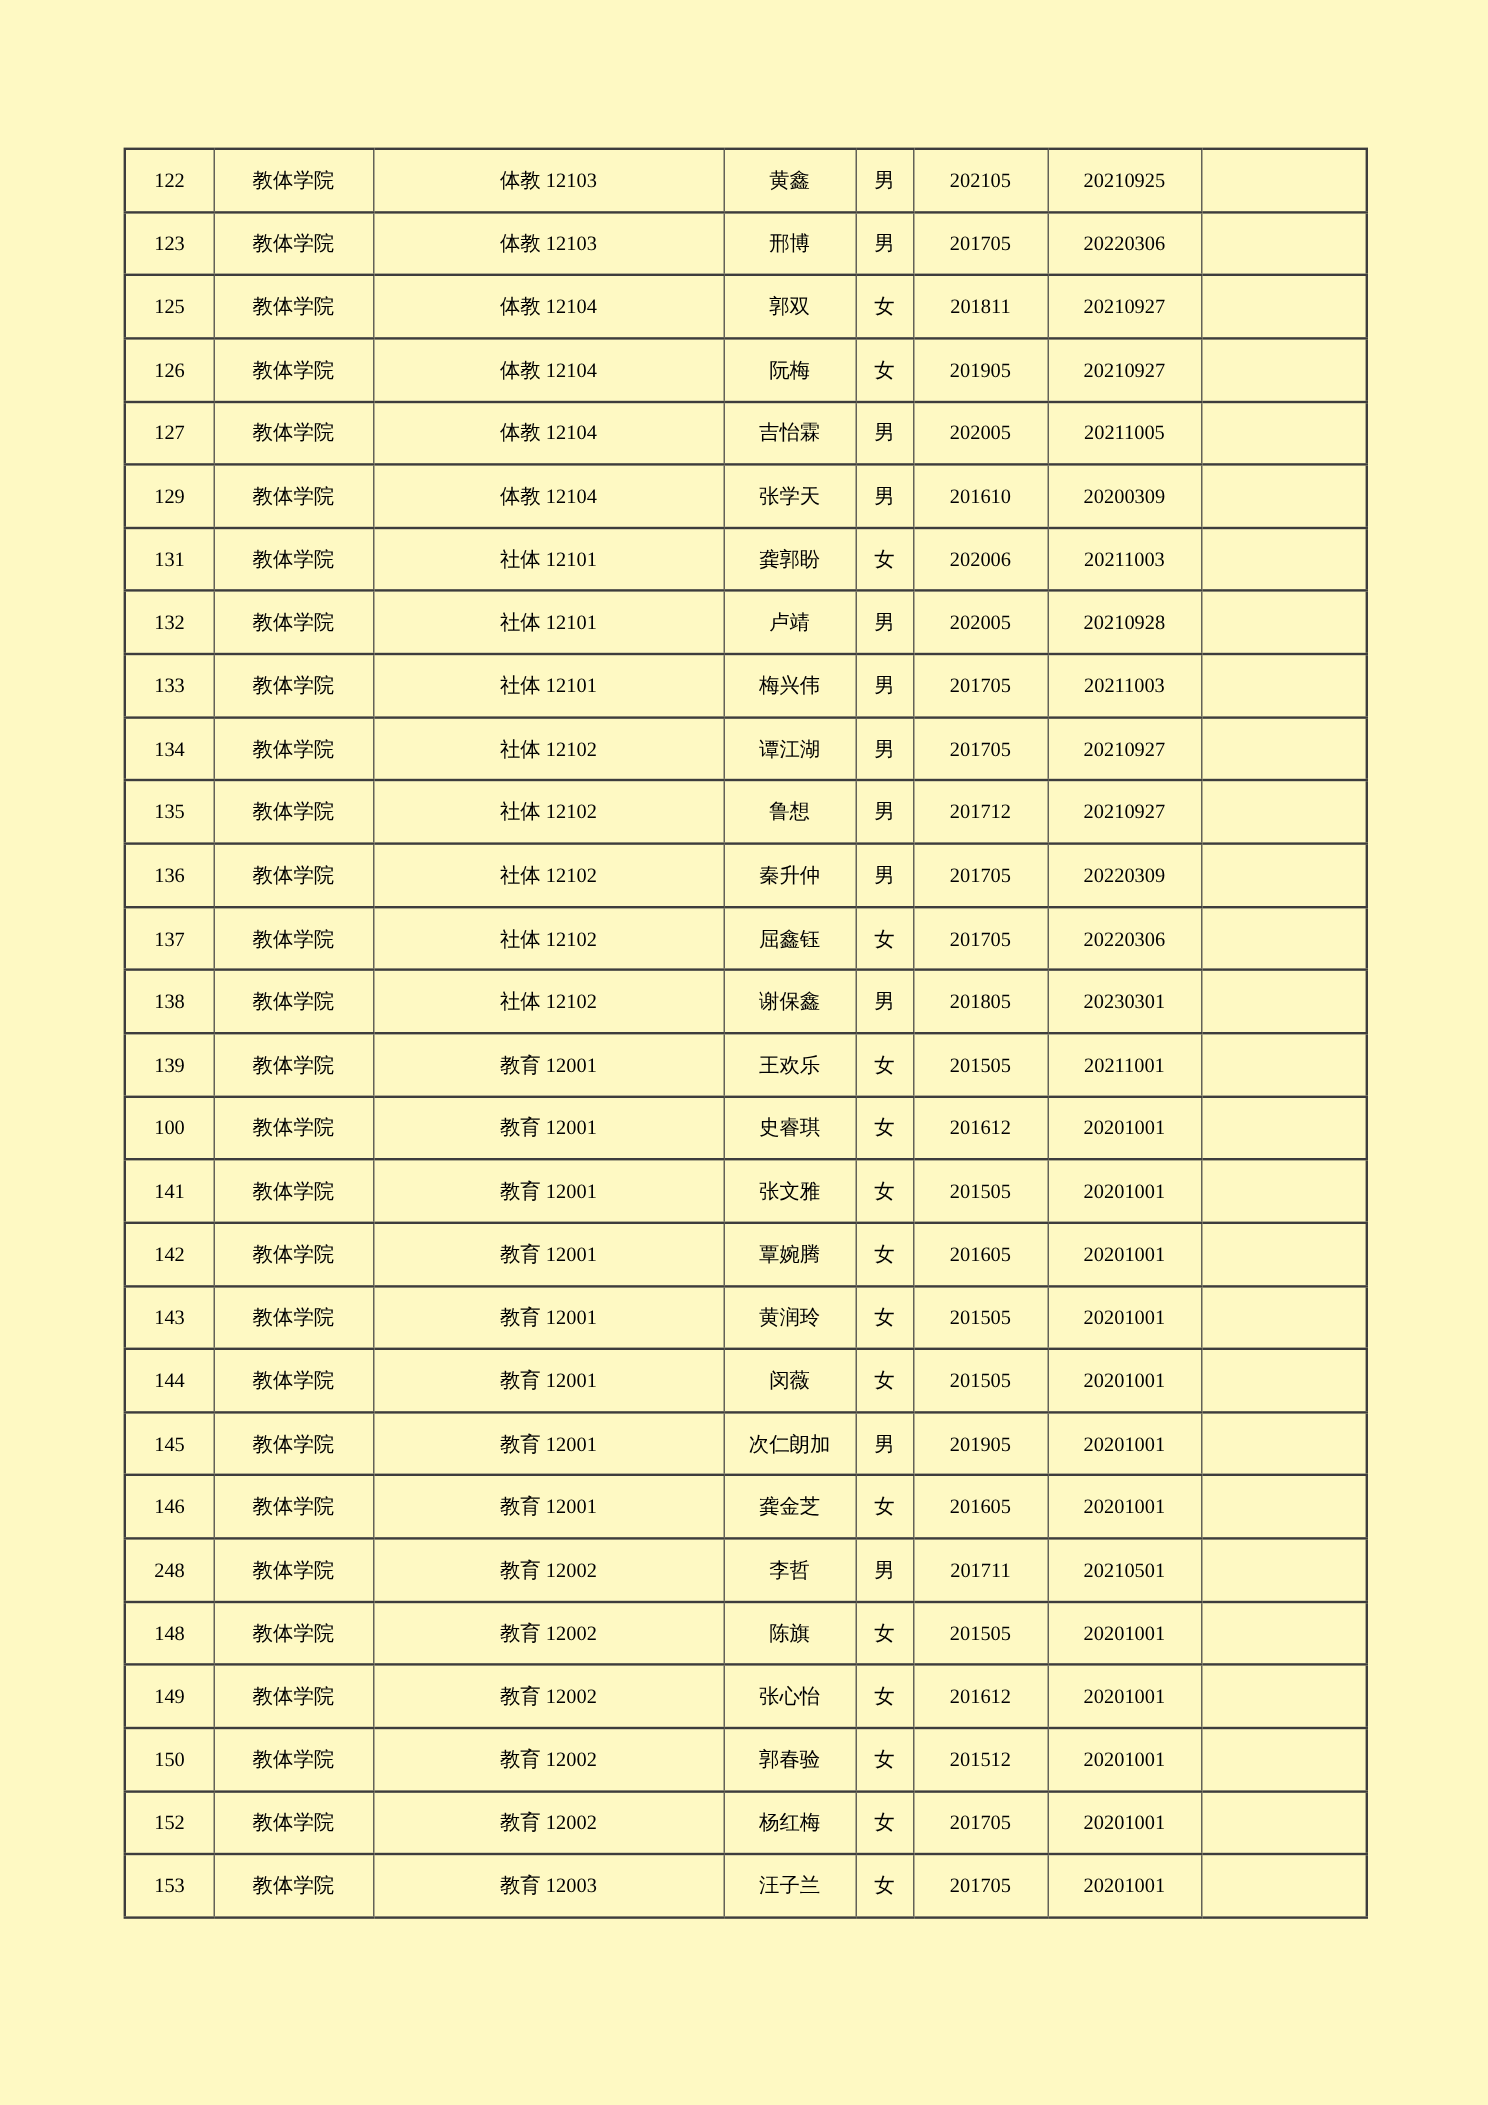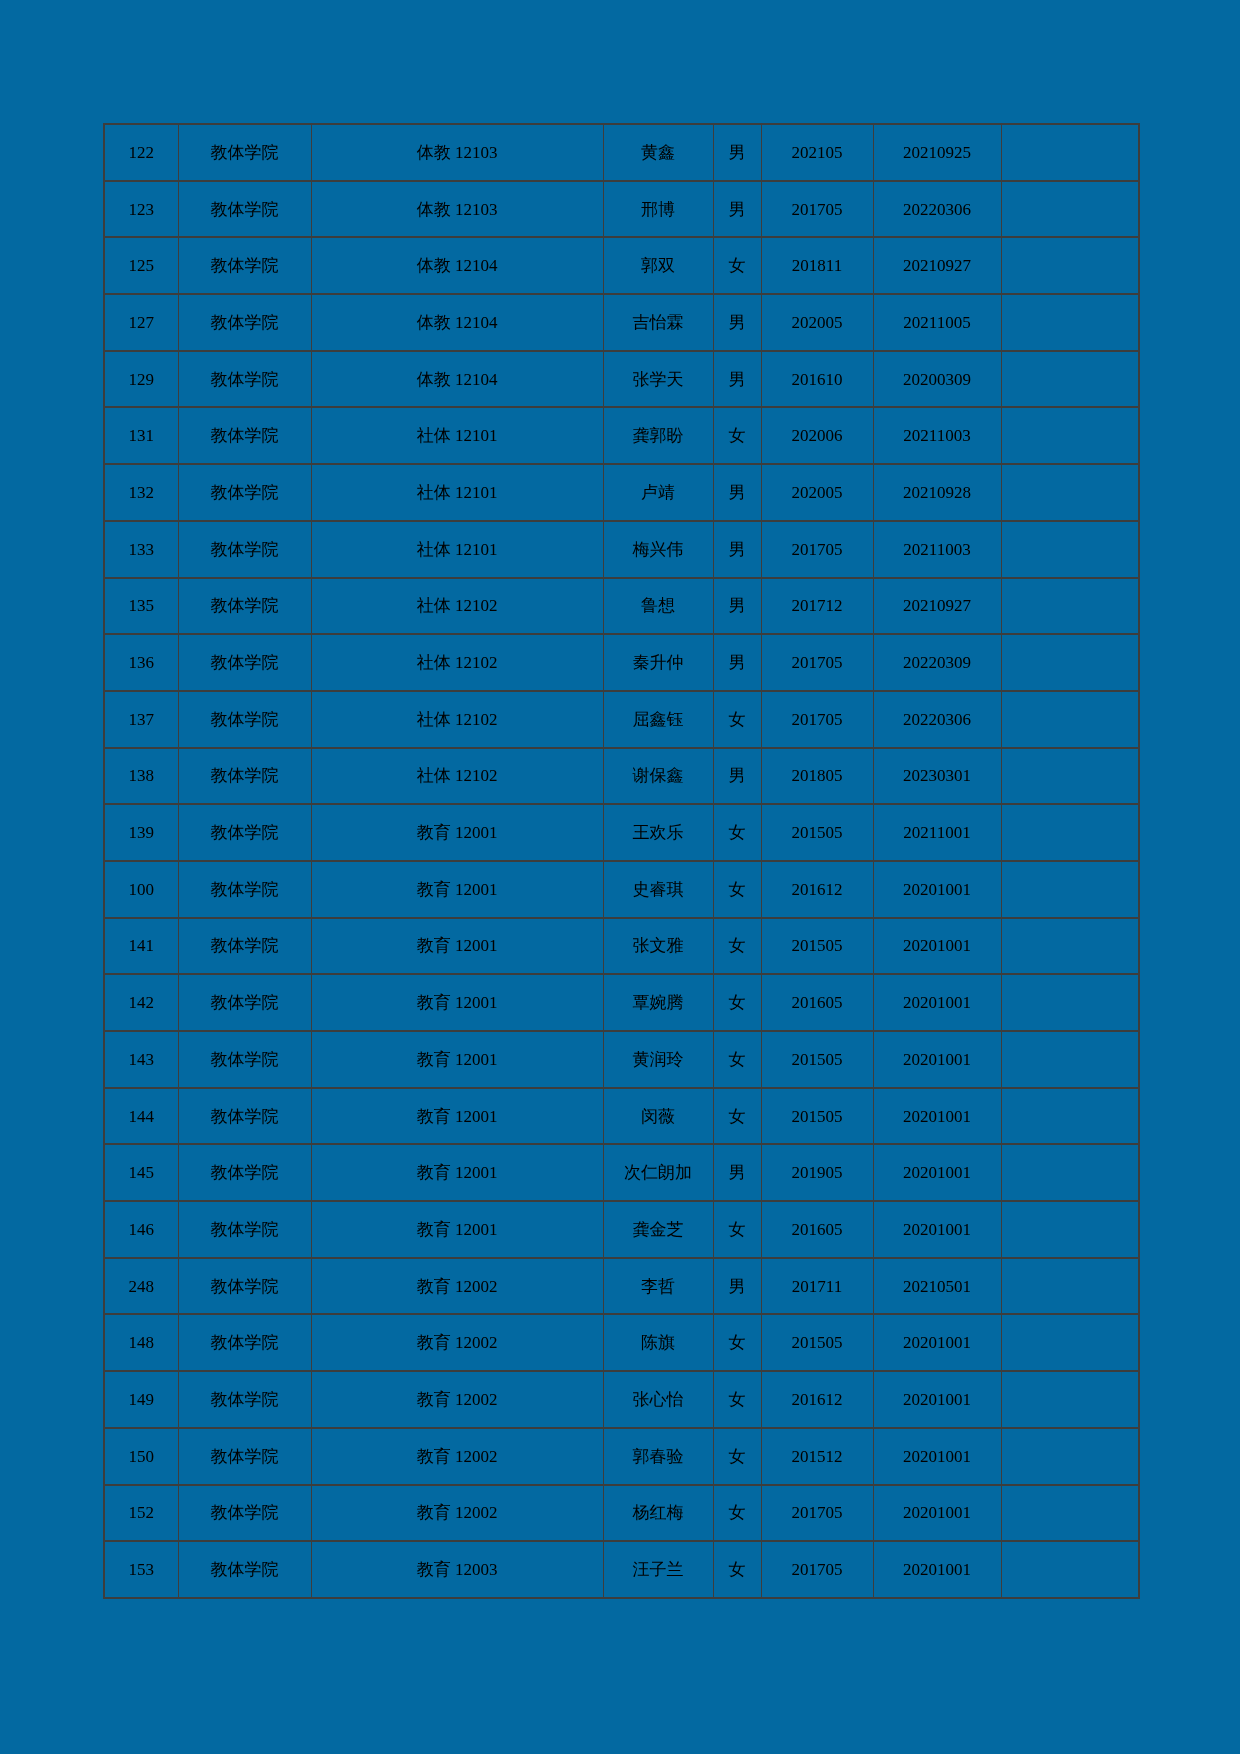--- a/index.html
+++ b/index.html
@@ -12,21 +12,21 @@
     height: 1754px;
     position: relative;
     font-family: "Liberation Serif", "DejaVu Serif", serif;
     color: #000000;
   }
   .page {
     position: absolute;
     left: 0; top: 0;
     width: 1240px;
     height: 1754px;
-    background: #0369a1;
+    background: #fef9c3;
   }
   table.roster {
     position: absolute;
     left: 103px;
     top: 123px;
     width: 1035px;
     height: 1476px;
     border-collapse: collapse;
     table-layout: fixed;
     border: 2px solid #3d3d3d;
@@ -85,20 +85,30 @@
           <td>125</td>
           <td>教体学院</td>
           <td>体教 12104</td>
           <td>郭双</td>
           <td>女</td>
           <td>201811</td>
           <td>20210927</td>
           <td></td>
         </tr>
         <tr>
+          <td>126</td>
+          <td>教体学院</td>
+          <td>体教 12104</td>
+          <td>阮梅</td>
+          <td>女</td>
+          <td>201905</td>
+          <td>20210927</td>
+          <td></td>
+        </tr>
+        <tr>
           <td>127</td>
           <td>教体学院</td>
           <td>体教 12104</td>
           <td>吉怡霖</td>
           <td>男</td>
           <td>202005</td>
           <td>20211005</td>
           <td></td>
         </tr>
         <tr>
@@ -132,20 +142,30 @@
           <td></td>
         </tr>
         <tr>
           <td>133</td>
           <td>教体学院</td>
           <td>社体 12101</td>
           <td>梅兴伟</td>
           <td>男</td>
           <td>201705</td>
           <td>20211003</td>
+          <td></td>
+        </tr>
+        <tr>
+          <td>134</td>
+          <td>教体学院</td>
+          <td>社体 12102</td>
+          <td>谭江湖</td>
+          <td>男</td>
+          <td>201705</td>
+          <td>20210927</td>
           <td></td>
         </tr>
         <tr>
           <td>135</td>
           <td>教体学院</td>
           <td>社体 12102</td>
           <td>鲁想</td>
           <td>男</td>
           <td>201712</td>
           <td>20210927</td>

